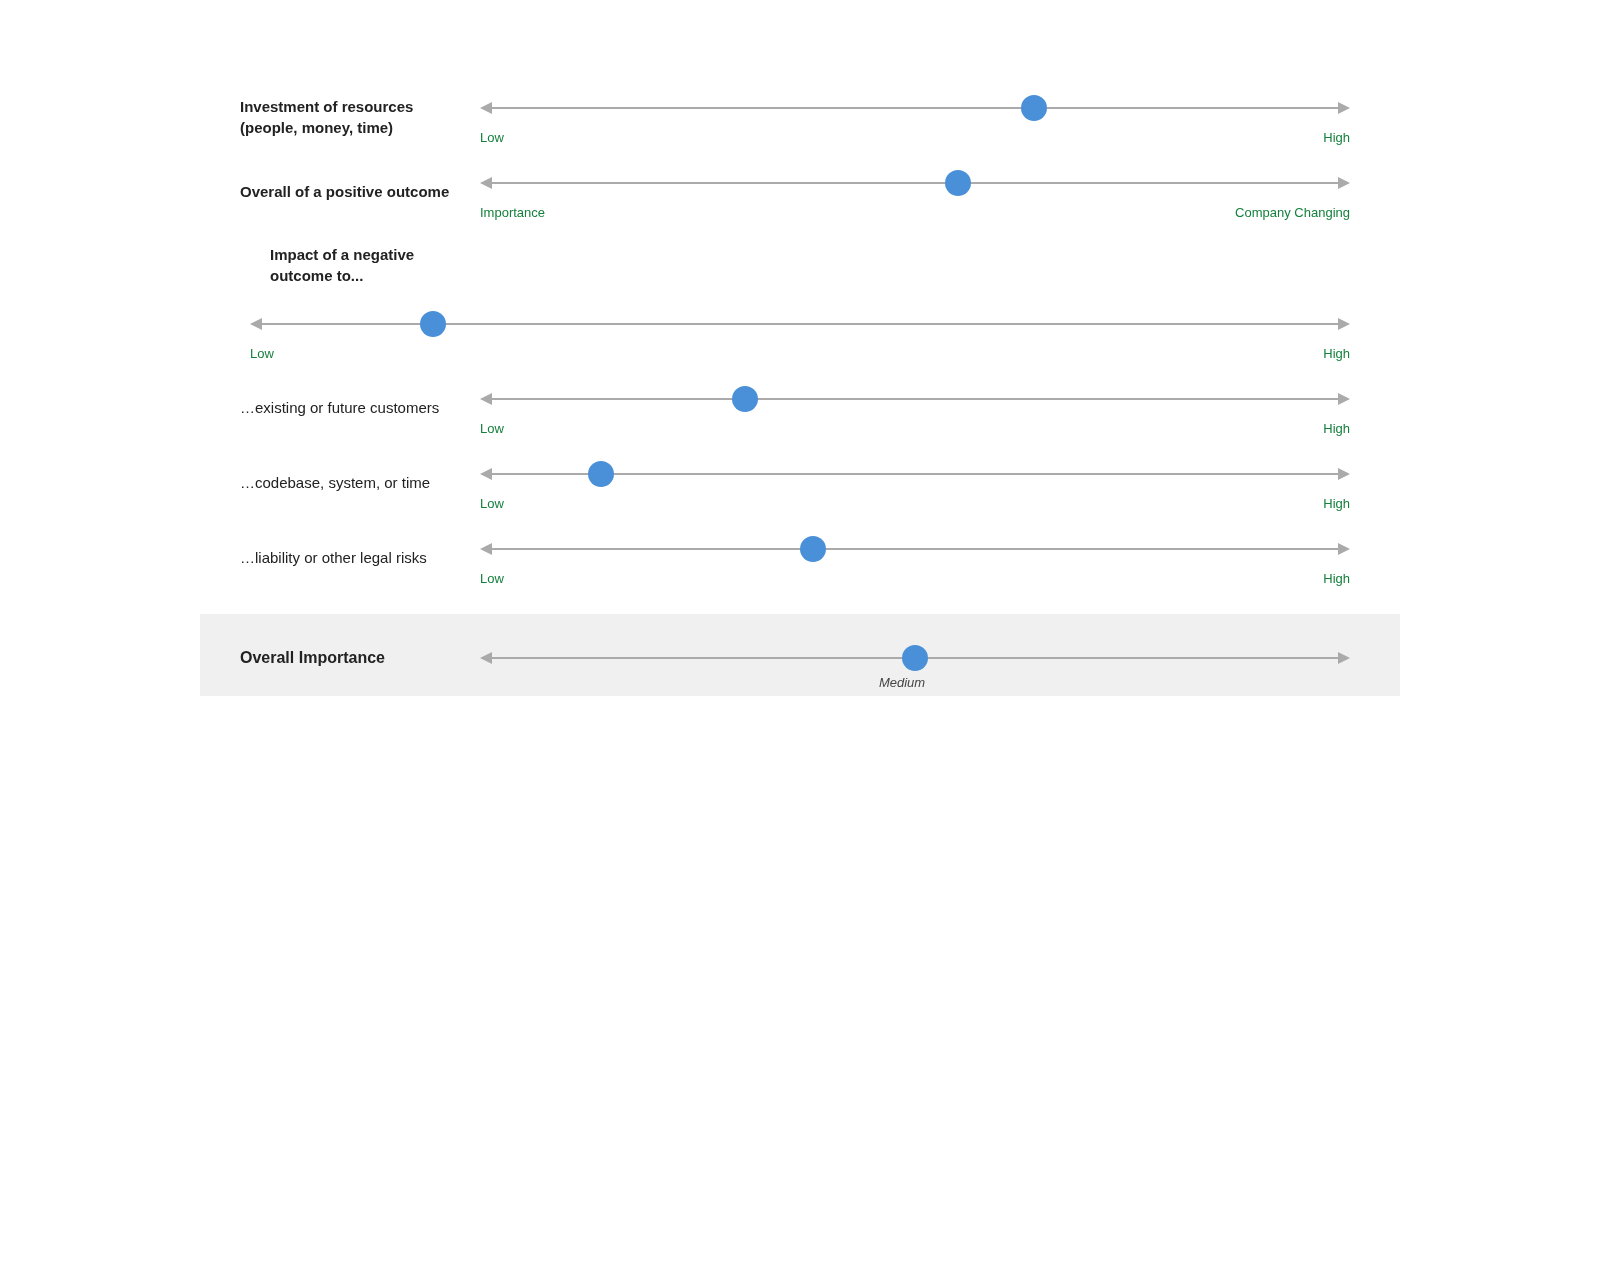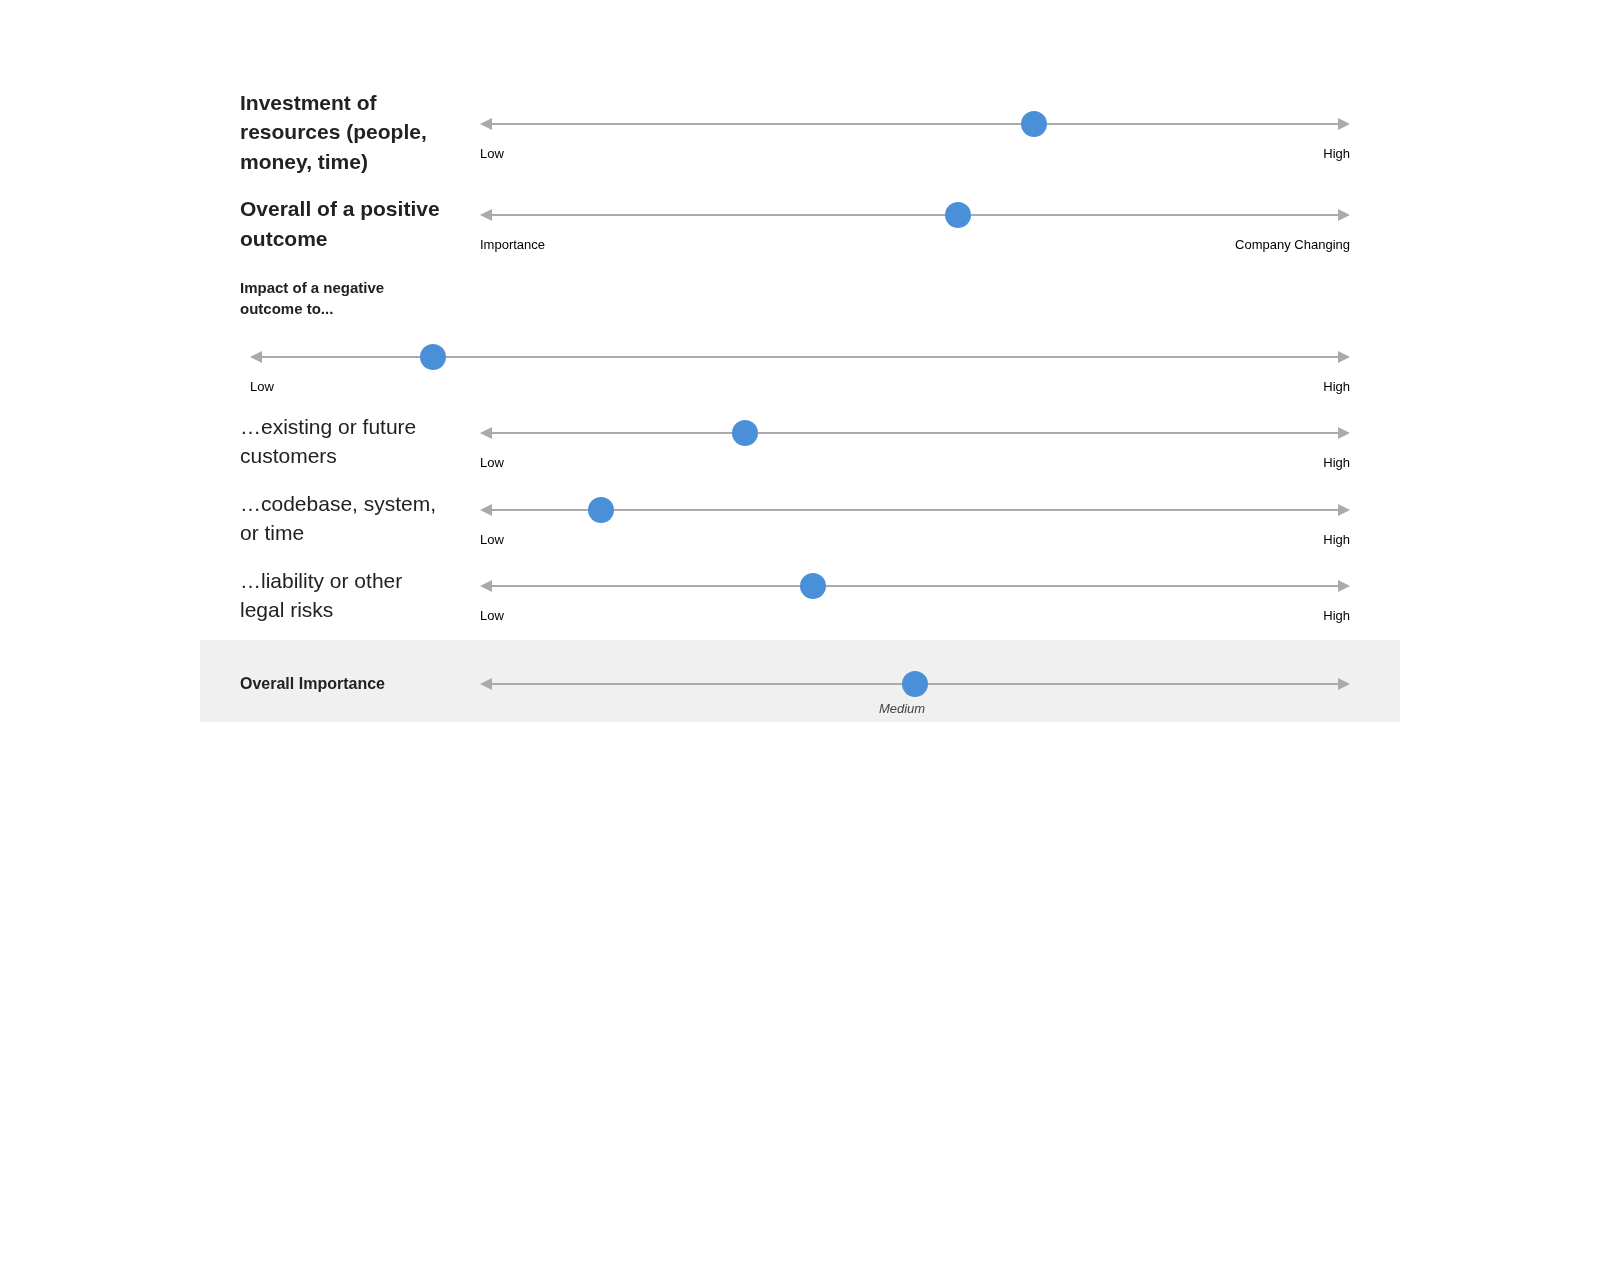--- a/index.html
+++ b/index.html
@@ -31,21 +31,21 @@
     .row {
       display: flex;
       align-items: center;
       margin-bottom: 0;
       padding: 18px 0 0 0;
     }
 
     .row-label {
       width: 230px;
       min-width: 230px;
-      font-size: 21px;
+      font-size: 15px;
       padding-right: 20px;
       line-height: 1.4;
     }
 
     .row-label.bold {
       font-weight: bold;
     }
 
     .slider-container {
       flex: 1;
@@ -98,47 +98,48 @@
       height: 26px;
       border-radius: 50%;
       background: #4a90d9;
       z-index: 2;
     }
 
     .axis-end-labels {
       display: flex;
       justify-content: space-between;
       font-size: 13px;
-      color: #000000;
+      color: #15803d;
       margin-top: 2px;
       padding: 0 10px;
     }
 
     .section-header-row {
       display: flex;
       align-items: center;
       padding: 24px 0 0 0;
+      margin-left: 30px;
     }
 
     .section-header-label {
       width: 230px;
       min-width: 230px;
       font-weight: bold;
       font-size: 15px;
       line-height: 1.4;
       padding-right: 20px;
     }
 
     .section-header-spacer {
       flex: 1;
     }
 
     .overall-section {
       background: #f0f0f0;
-      margin: 16px -40px -40px -40px;
+      margin: 28px -40px -40px -40px;
       padding: 24px 40px 18px 40px;
     }
 
     .overall-row {
       display: flex;
       align-items: center;
     }
 
     .overall-label {
       width: 230px;

